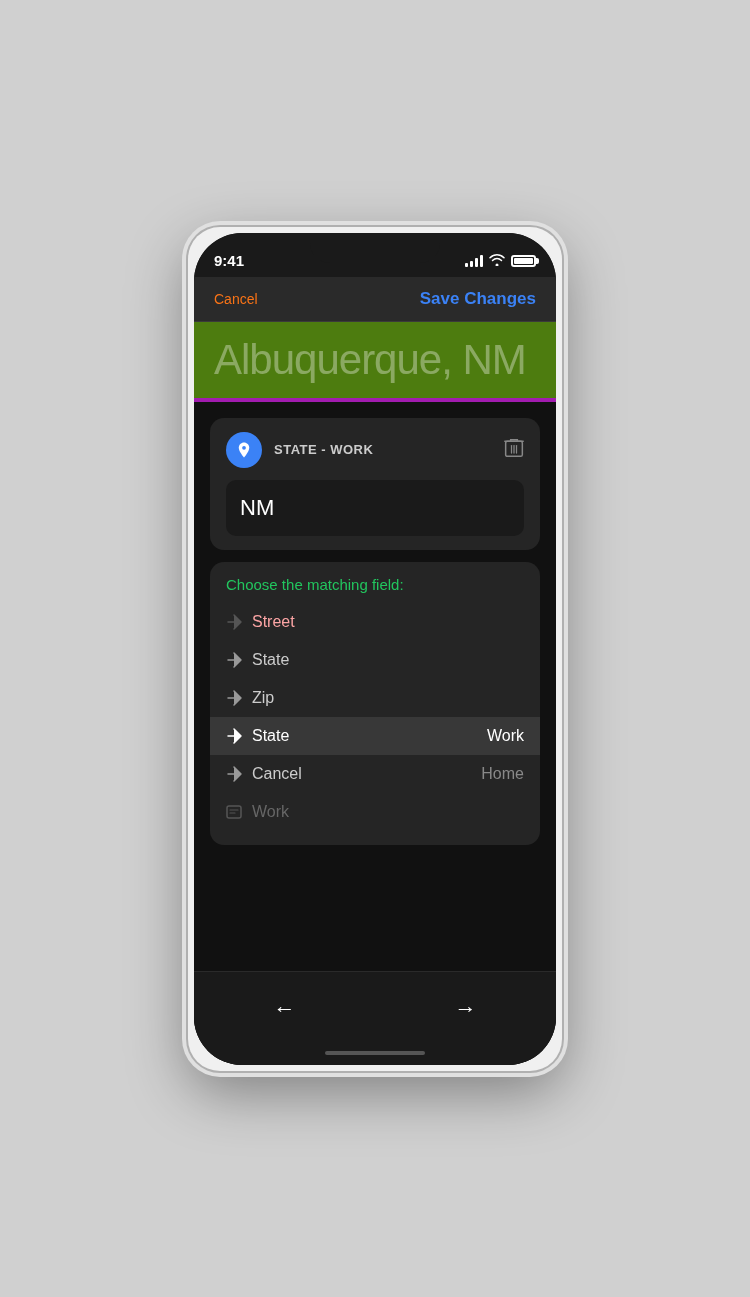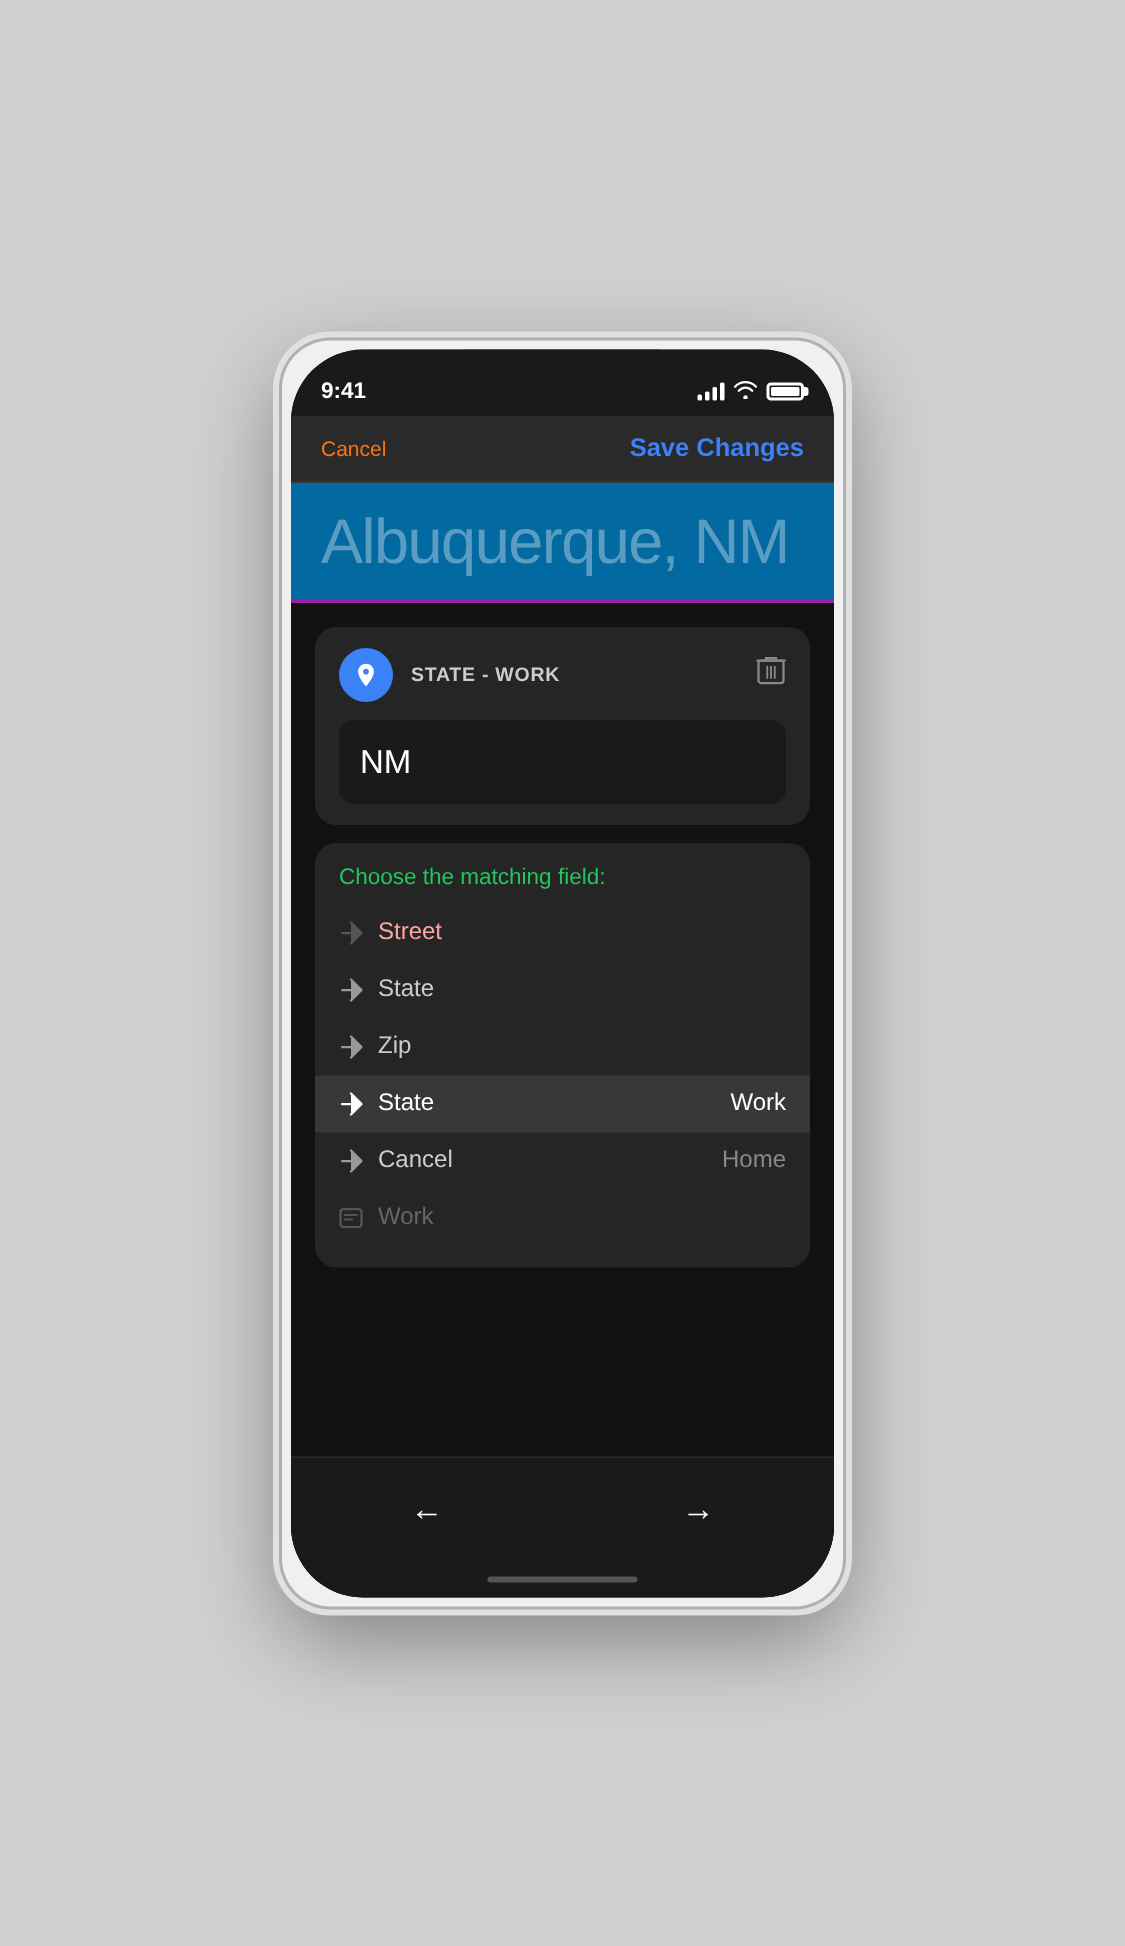--- a/index.html
+++ b/index.html
@@ -158,28 +158,28 @@
 
     .nav-save {
       color: #3b82f6;
       font-size: 17px;
       font-weight: 600;
       cursor: pointer;
     }
 
     
     .location-blur {
-      background: #0369a1;
+      background: #4d7c0f;
       padding: 20px;
       overflow: hidden;
       position: relative;
       height: 80px;
       display: flex;
       align-items: center;
-      border-bottom: 2px solid #a21caf;
+      border-bottom: 4px solid #a21caf;
     }
 
     .location-text-blur {
       color: rgba(255,255,255,0.35);
       font-size: 42px;
       font-weight: 300;
       white-space: nowrap;
       letter-spacing: -1px;
     }
 

